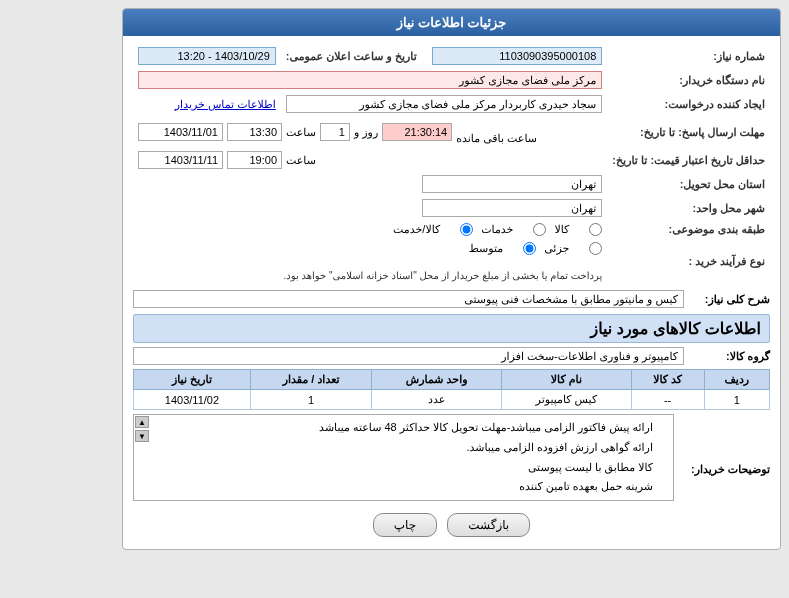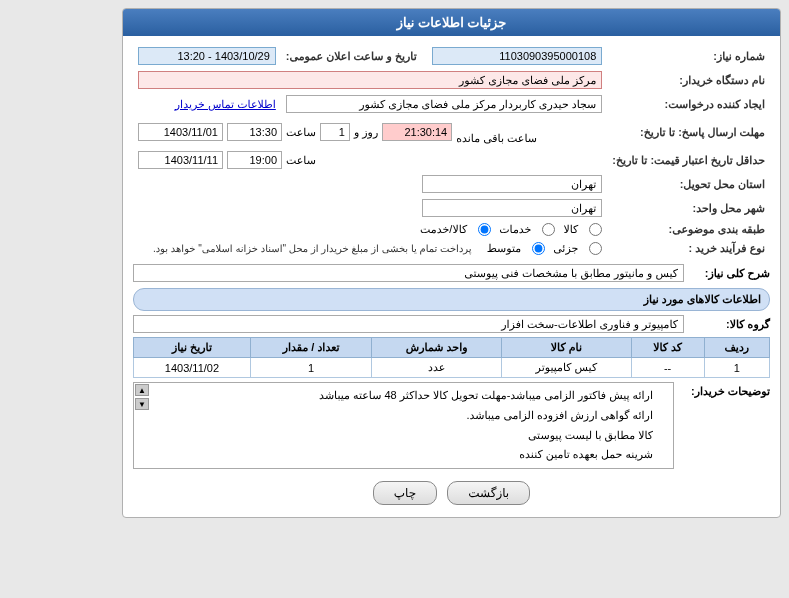--- a/index.html
+++ b/index.html
@@ -88,32 +88,32 @@
     }
     .radio-group {
       display: flex;
       flex-direction: row;
       gap: 8px;
       align-items: center;
     }
     .radio-label {
       display: flex;
       align-items: flex-start;
-      gap: 11px;
+      gap: 20px;
       font-size: 11px;
     }
     .section-title {
       background: #d0e0f5;
       border: 1px solid #9ab5d5;
       padding: 4px 8px;
       font-weight: bold;
-      font-size: 11px;
+      font-size: 16px;
       text-align: right;
       margin: 6px 0 4px 0;
-      border-radius: 11px;
+      border-radius: 2px;
     }
     .items-table {
       width: 100%;
       border-collapse: collapse;
       margin: 4px 0;
       font-size: 11px;
     }
     .items-table th {
       background: #c5d8f0;
       border: 1px solid #90b0d0;
@@ -136,20 +136,21 @@
       gap: 6px;
       margin: 4px 0;
     }
     .notes-label {
       font-weight: bold;
       font-size: 11px;
       white-space: nowrap;
       padding-top: 3px;
       width: 90px;
       text-align: right;
+      margin-top: 46px;
     }
     .scroll-btn {
       width: 14px;
       height: 12px;
       background: #ccc;
       border: 1px solid #999;
       cursor: pointer;
       display: flex;
       align-items: center;
       justify-content: center;

